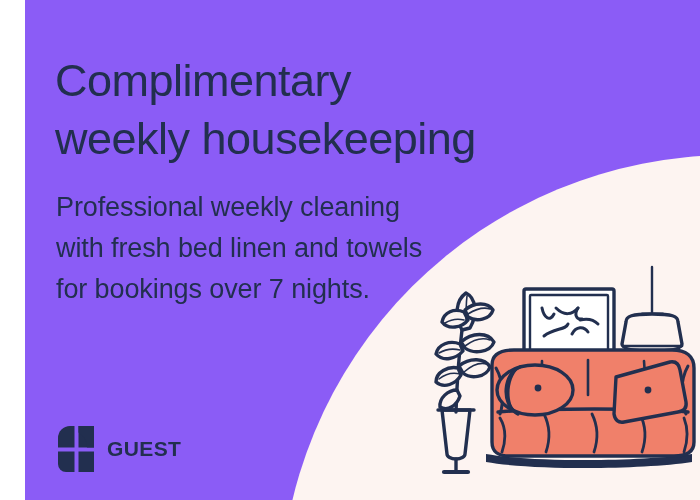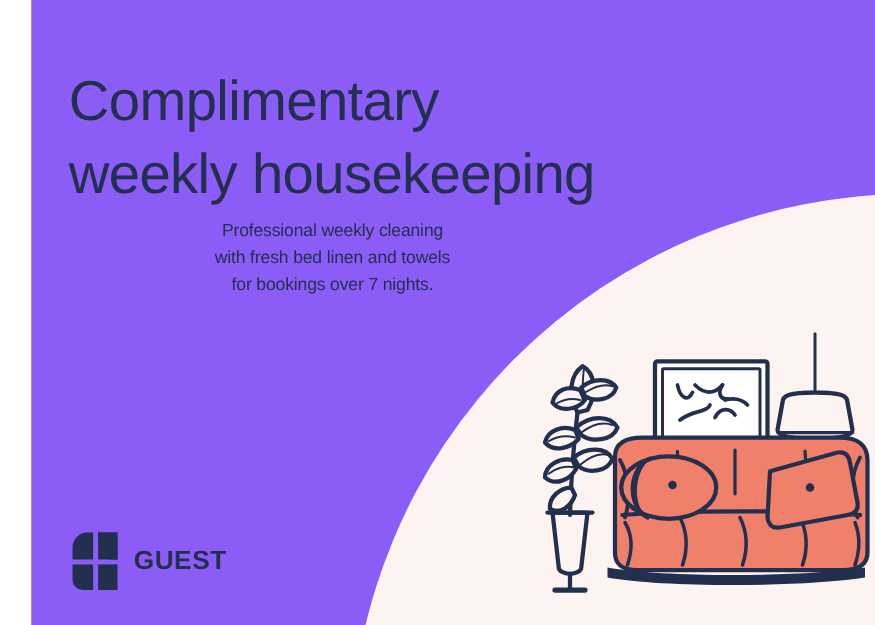--- a/index.html
+++ b/index.html
@@ -43,27 +43,26 @@
     font-weight: 400;
     color: #222f4f;
     letter-spacing: -0.5px;
     white-space: pre-line;
   }
   #subcopy {
     position: absolute;
     left: 31px;
     top: 160px;
     width: 420px;
-    font-size: 14px;
+    font-size: 27px;
     line-height: 1.52;
     font-weight: 400;
     color: #222f4f;
     letter-spacing: -0.1px;
     white-space: pre-line;
-    text-align: center;
   }
   
   #logo {
     position: absolute;
     left: 31px;
     top: 424px;
     display: flex;
     align-items: center;
     gap: 11px;
   }

